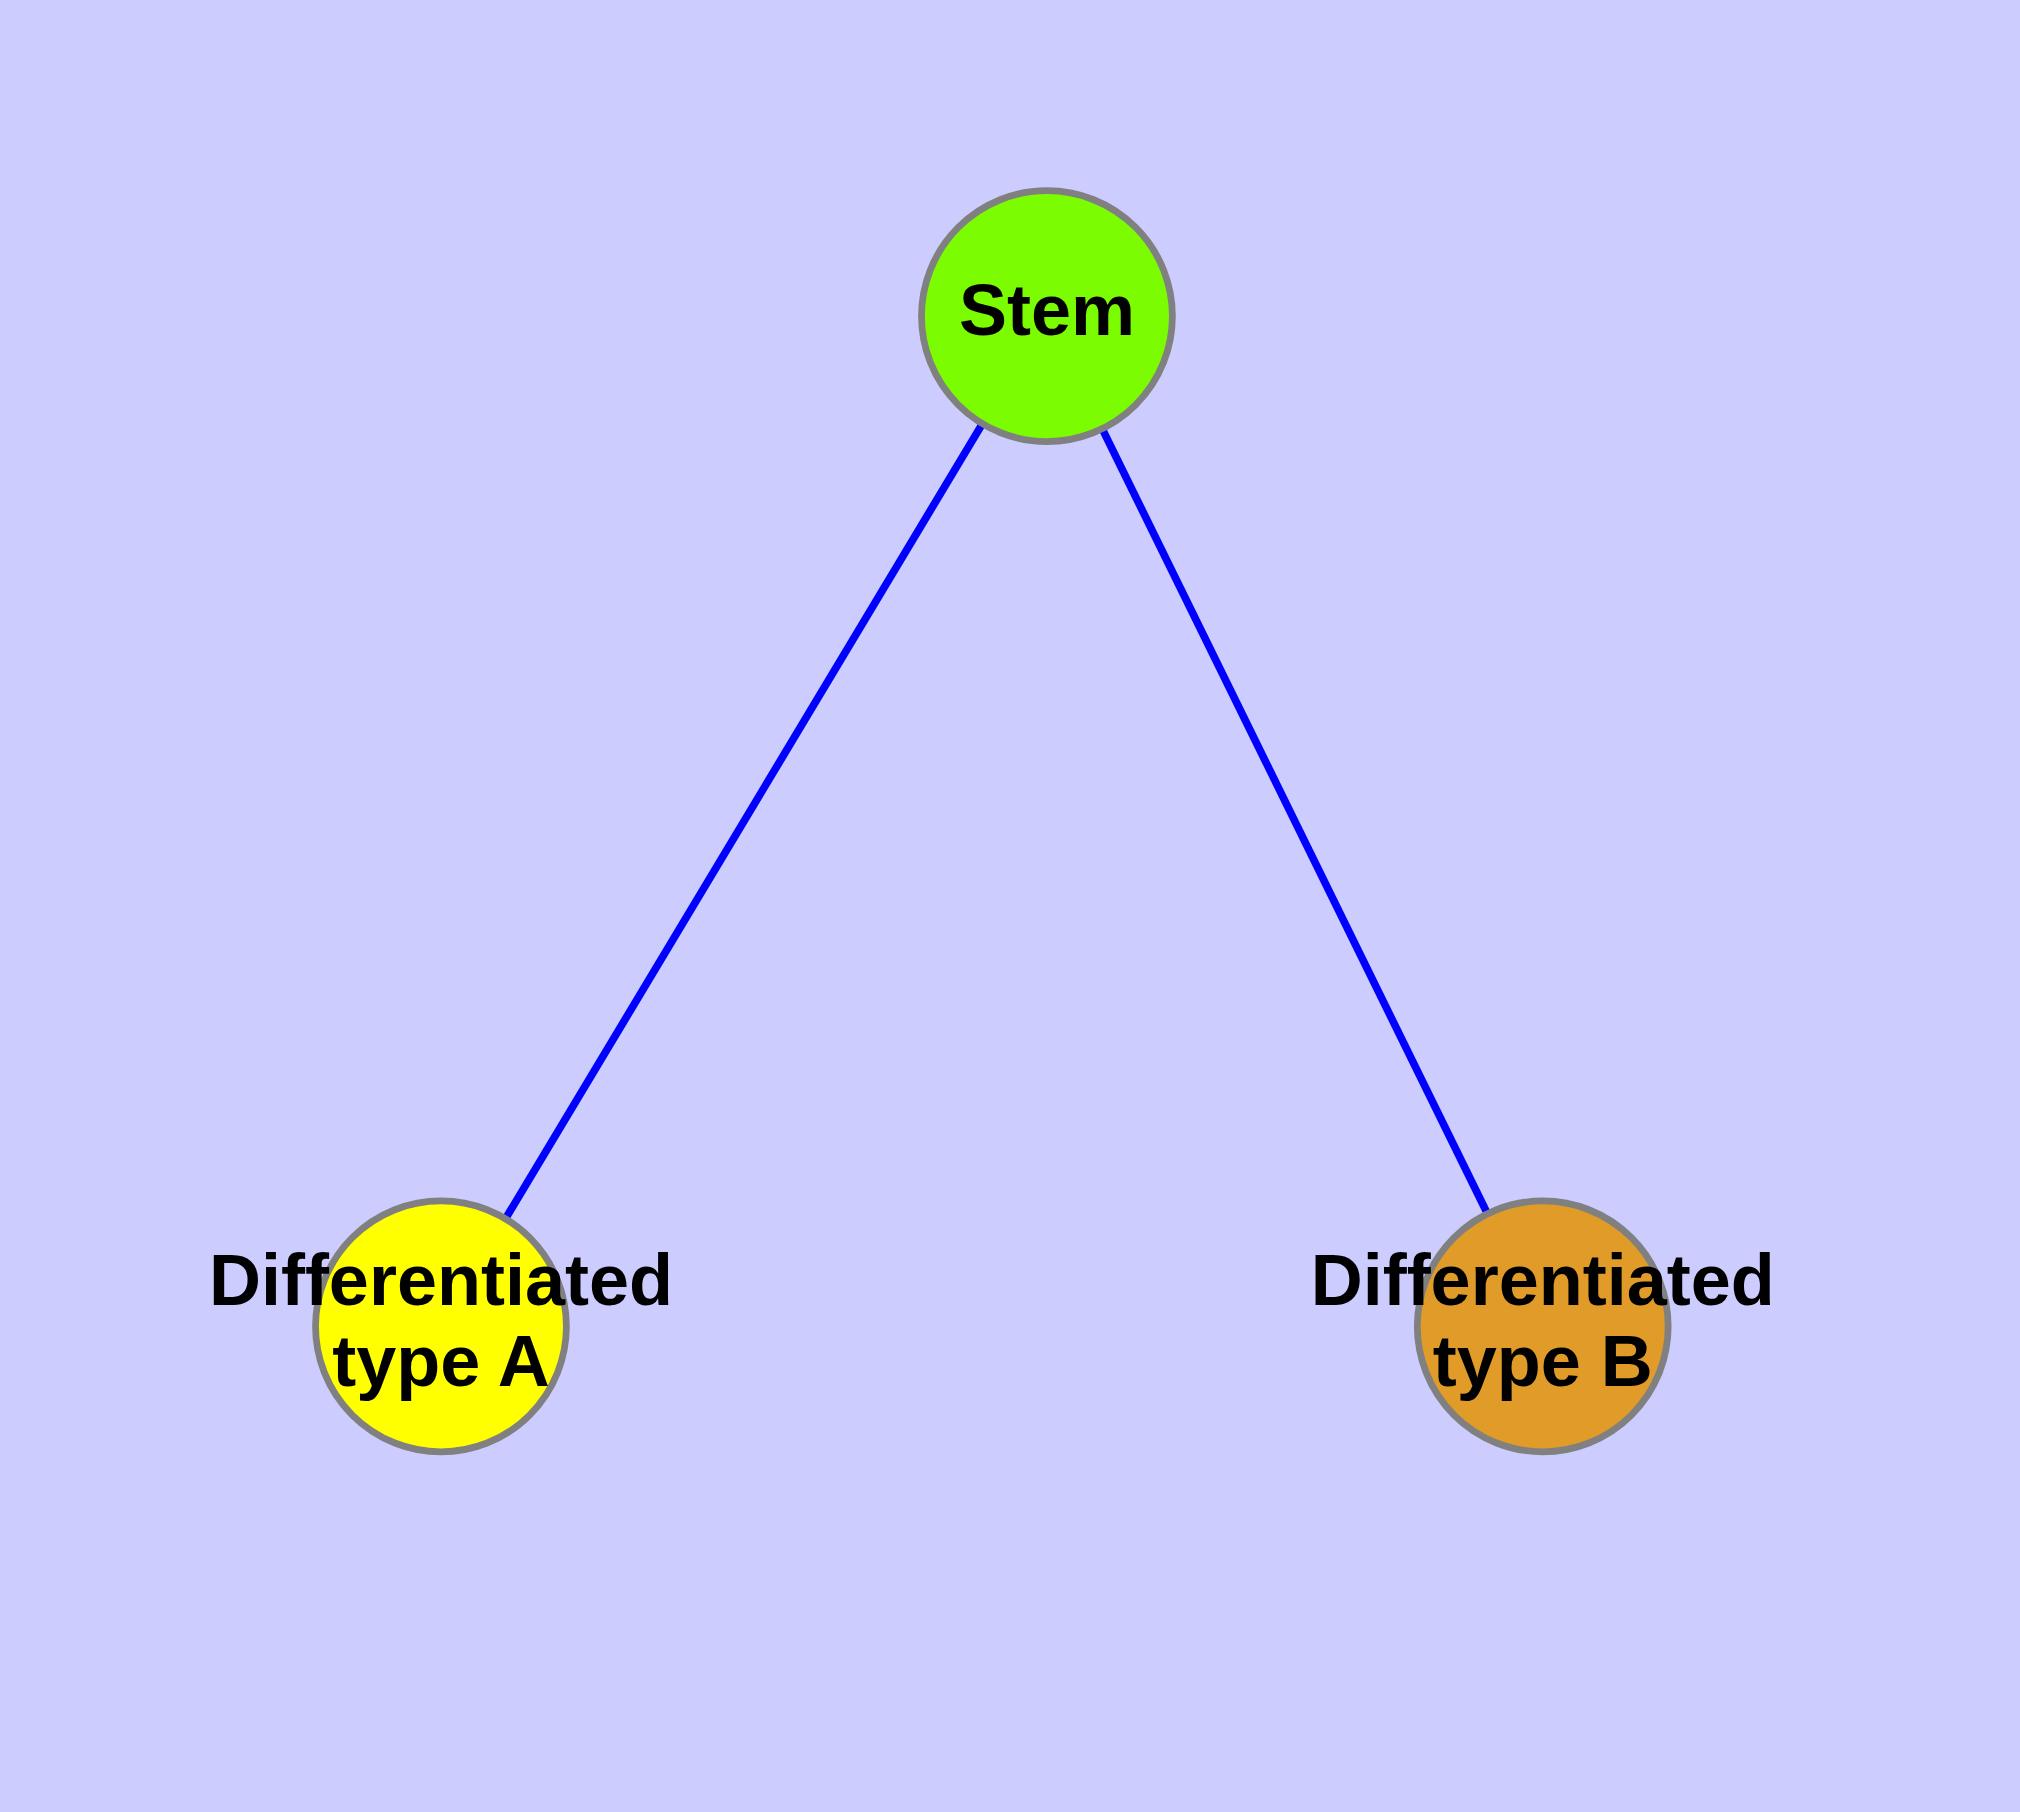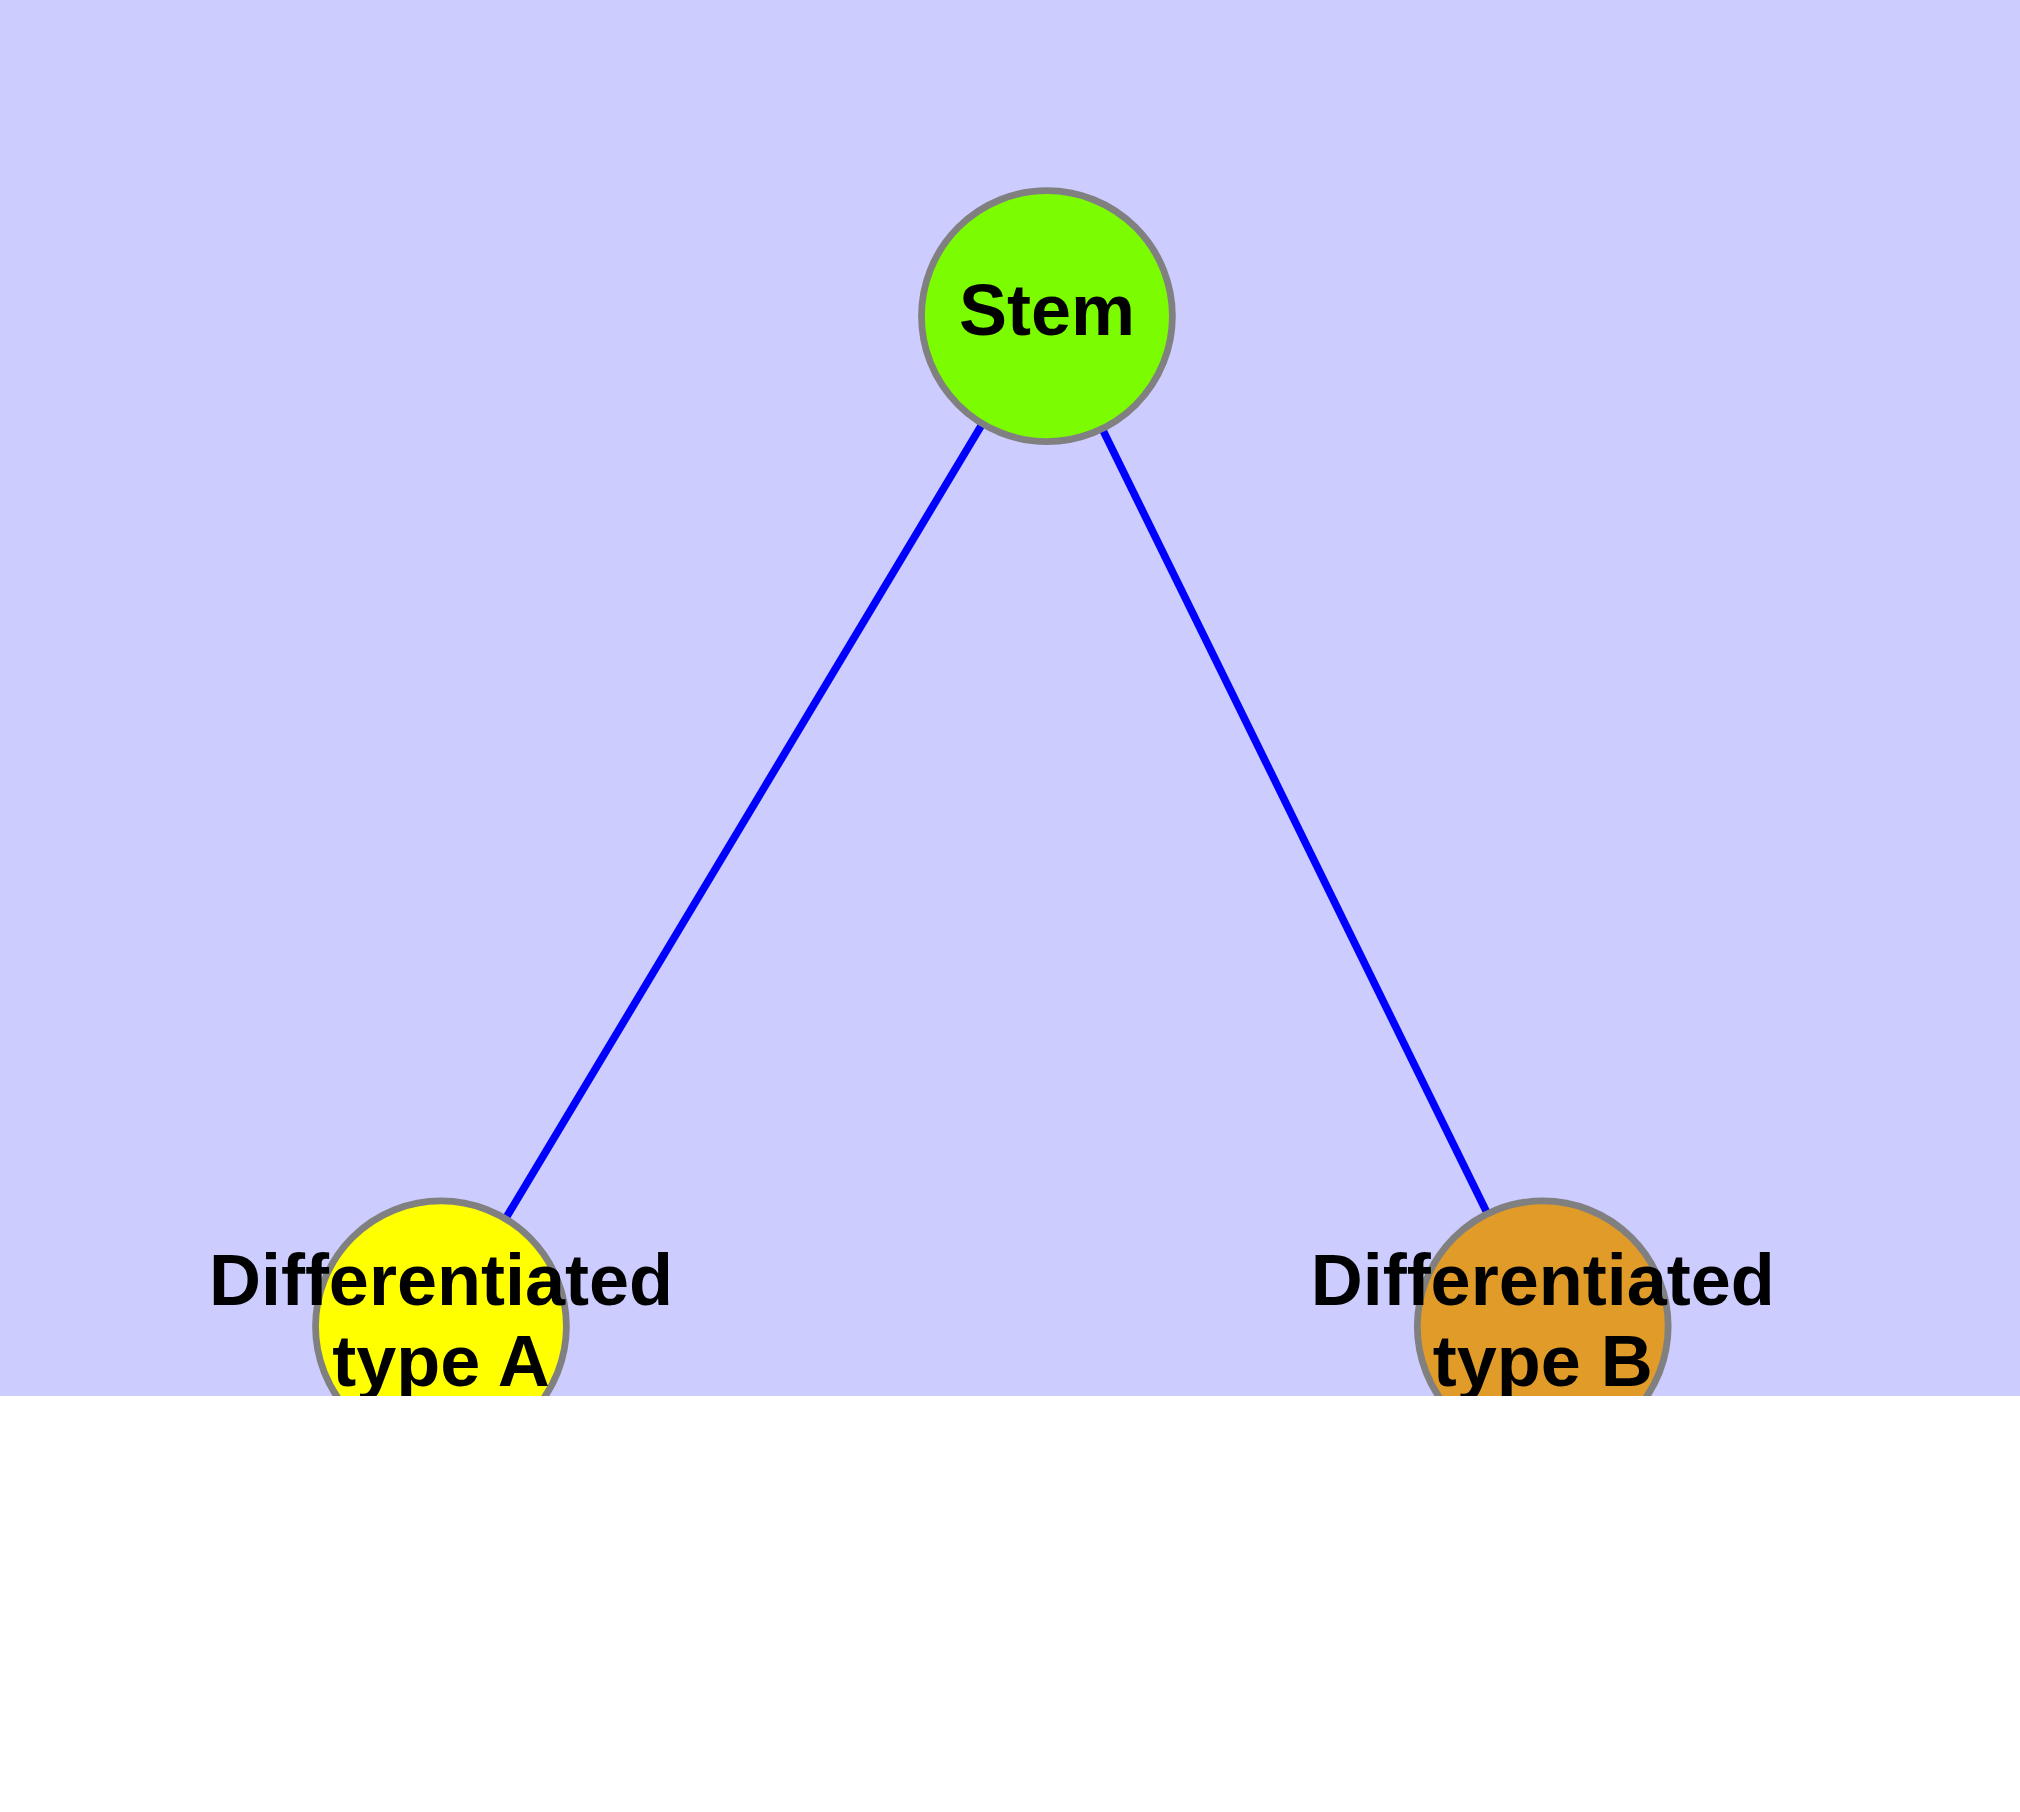--- a/index.html
+++ b/index.html
@@ -31,21 +31,21 @@
     font-weight: bold;
     fill: #000000;
     text-anchor: middle;
     dominant-baseline: middle;
     paint-order: normal;
   }
 </style>
 </head>
 <body>
 
-<div id="canvas" style="width: 2021px; height: 1396px; background: rgb(204, 204, 255);">
+<div id="canvas" style="width: 2021px; height: 1812px; background: rgb(204, 204, 255);">
   <svg id="graph-svg" viewBox="0 0 2384 2138" xmlns="http://www.w3.org/2000/svg" style="width: 2021px; height: 1812px;">
 
     <rect id="bg-rect" x="0" y="0" width="2384" height="2138" fill="#ccccff"></rect>
 
     <g>
       <line id="edge-stem-a" x1="1235" y1="373" x2="520" y2="1565" stroke="#0000ff" stroke-width="9" stroke-linecap="butt"></line>
       <line id="edge-stem-b" x1="1235" y1="373" x2="1820" y2="1565" stroke="#0000ff" stroke-width="9" stroke-linecap="butt"></line>
     </g>
 
     <g>

